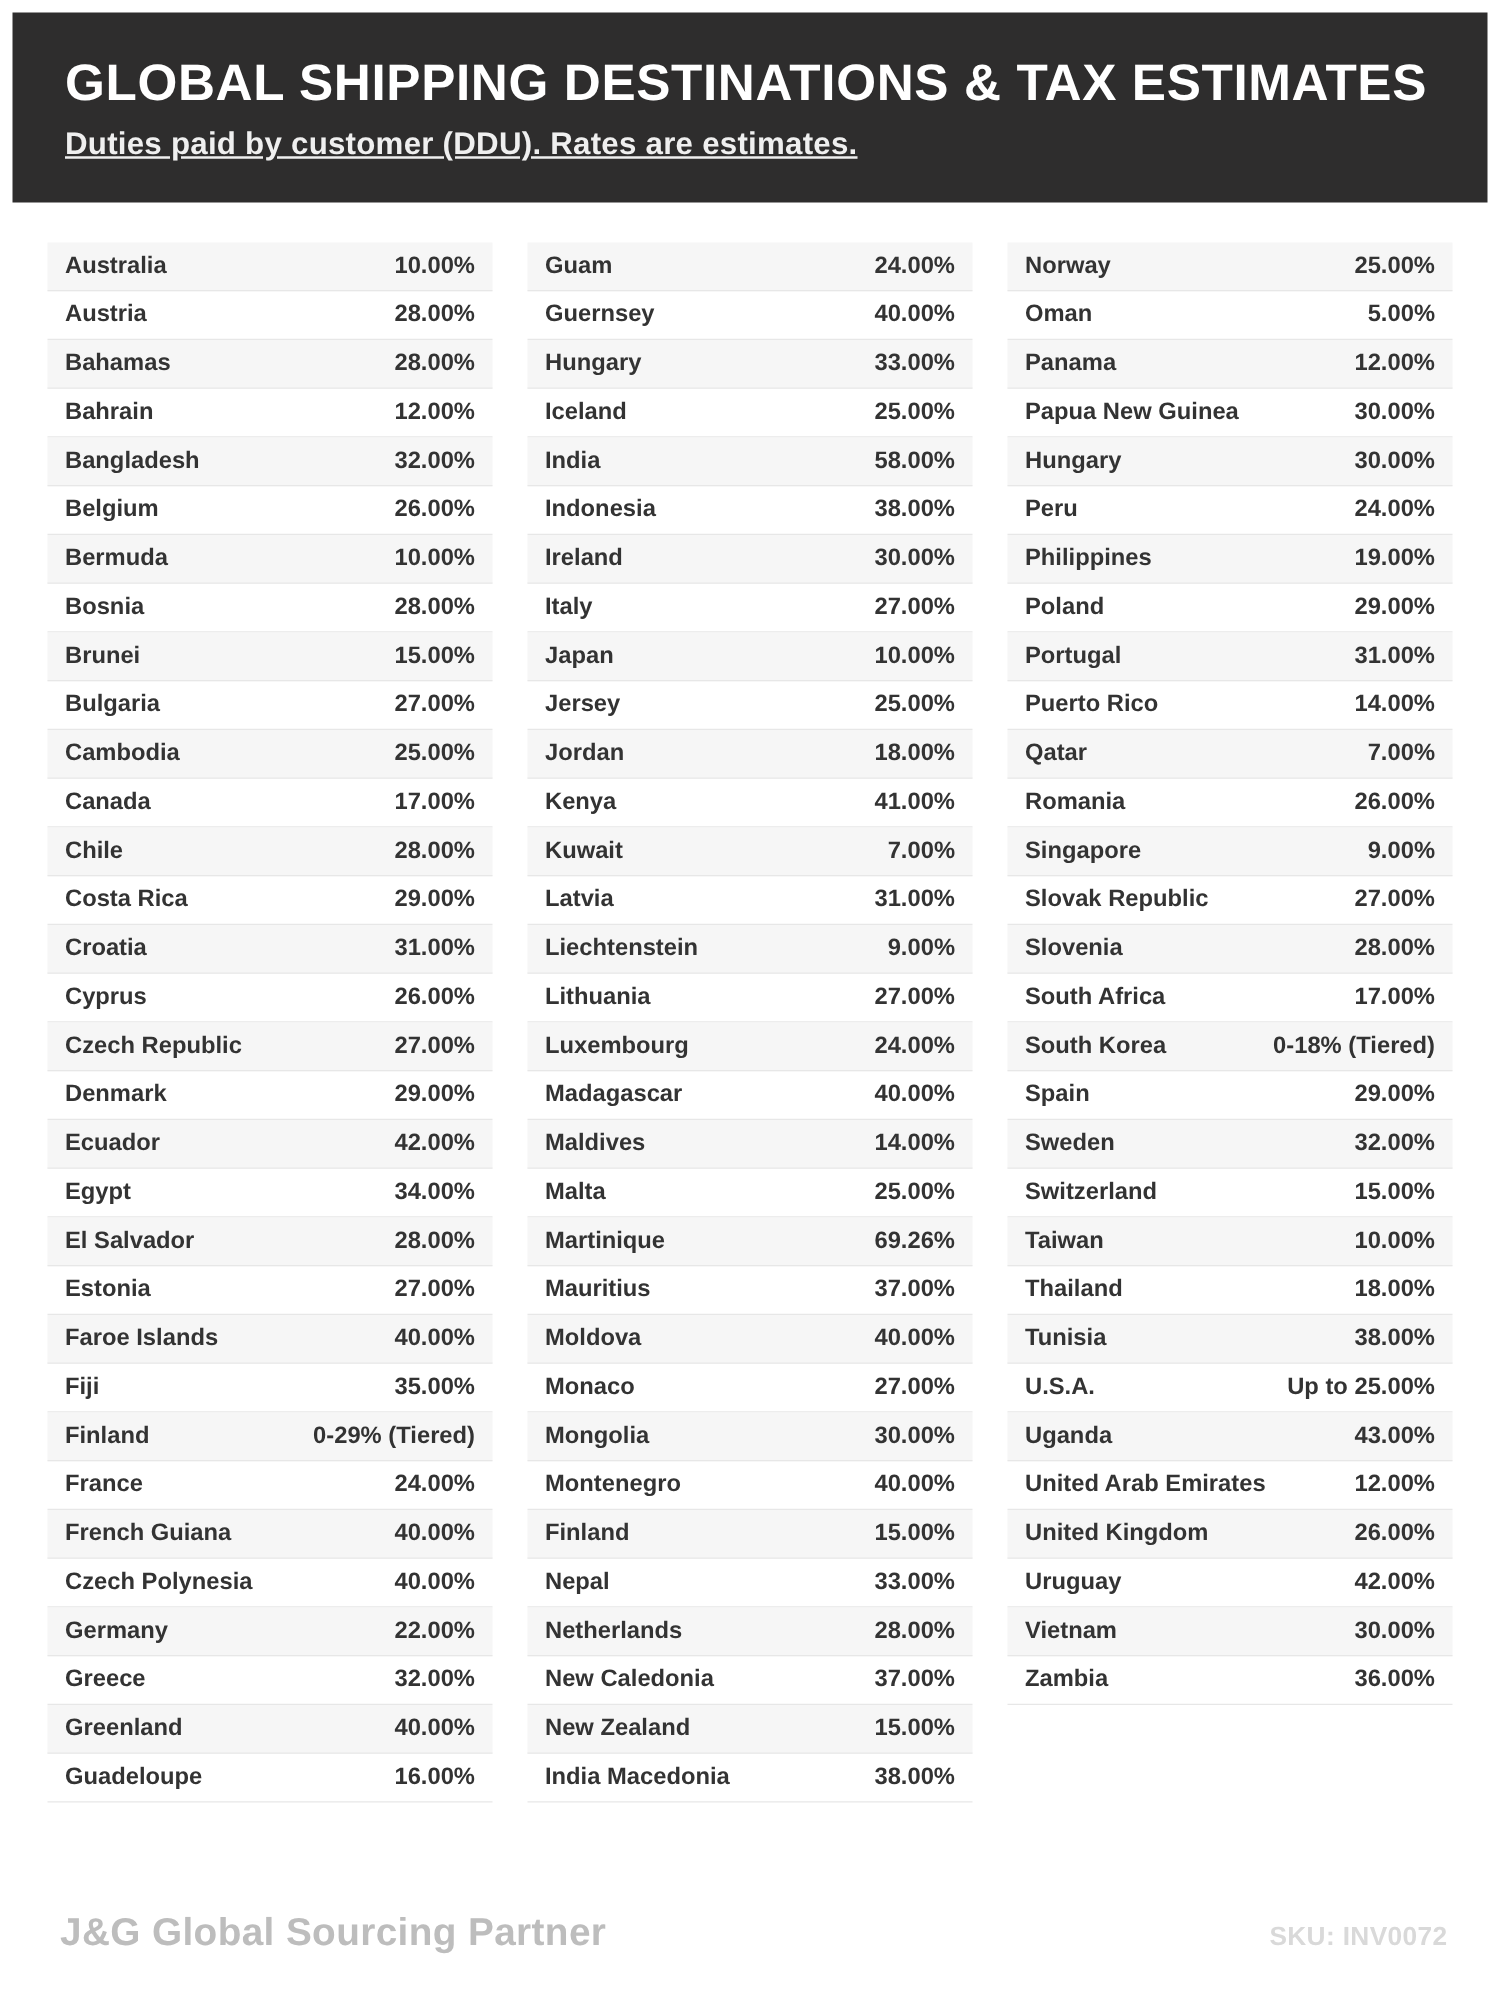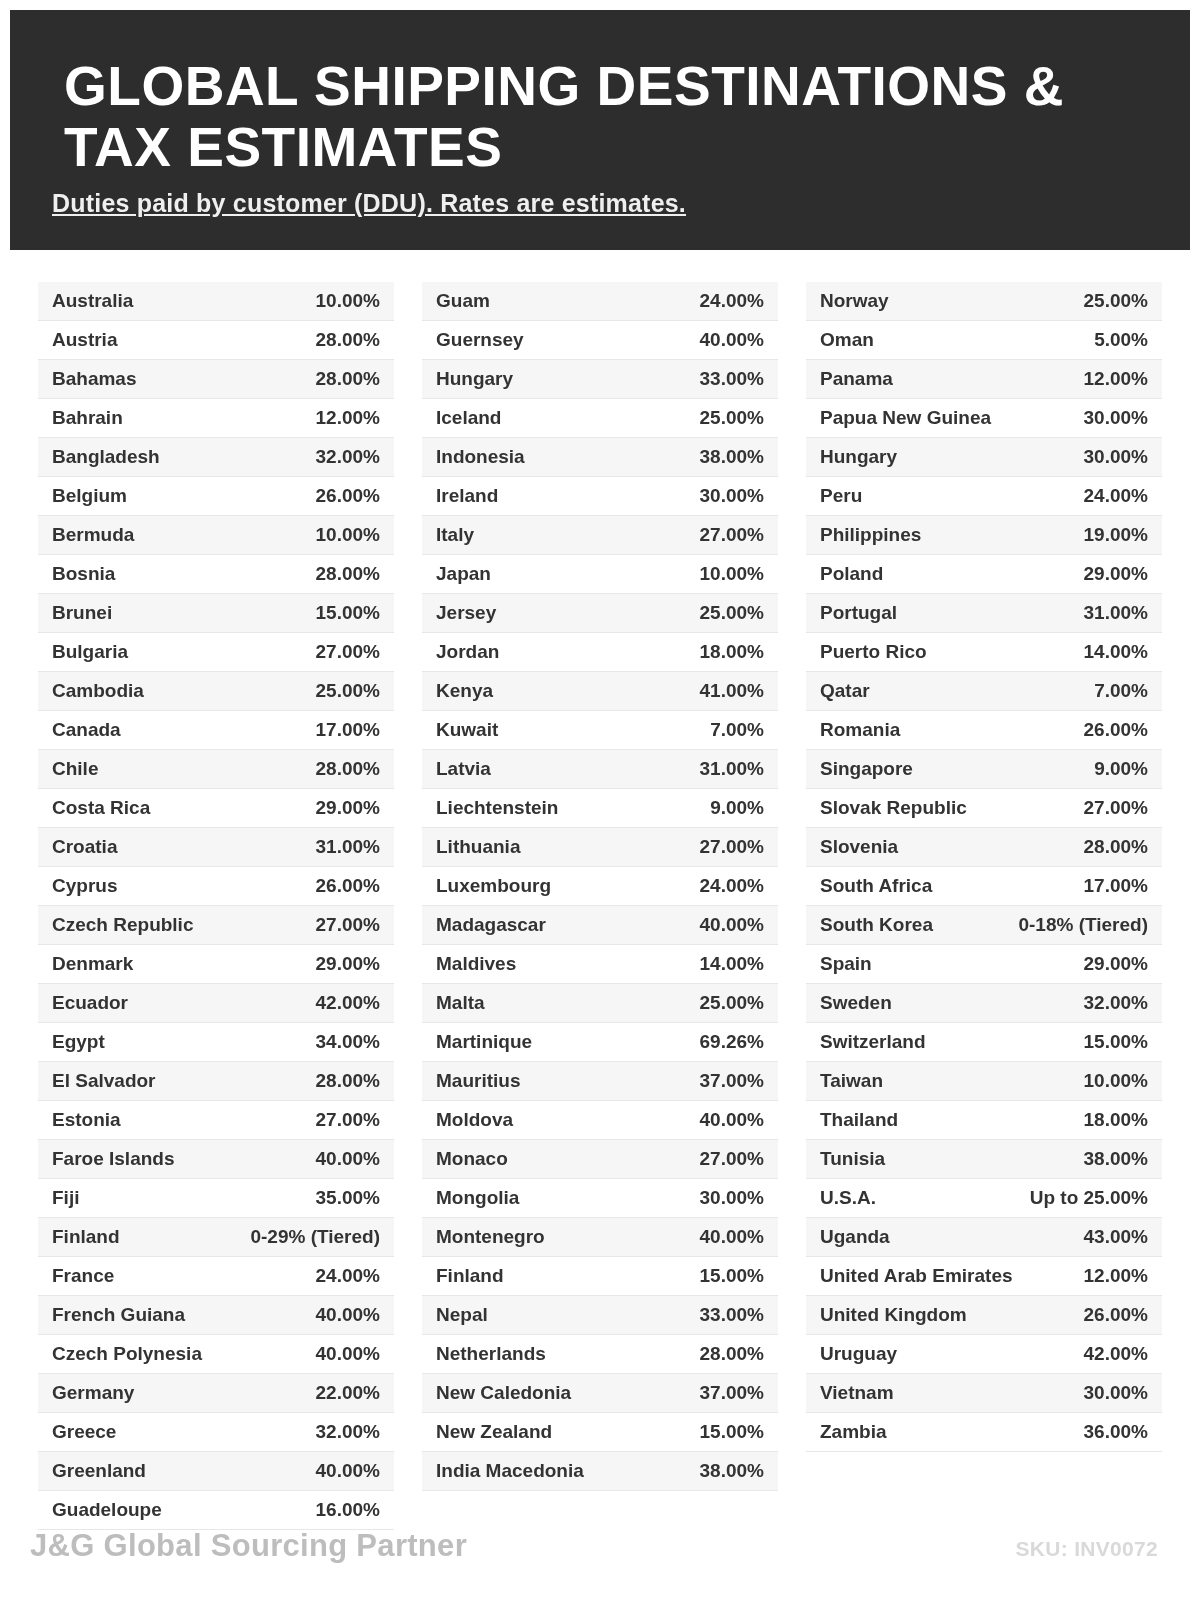--- a/index.html
+++ b/index.html
@@ -21,23 +21,23 @@
   .page{
     position:relative;
     width:1200px;height:1600px;
   }
   .banner{
     margin:10px 10px 0 10px;
     background:var(--header-bg);
     padding:34px 42px 32px 42px;
   }
   .banner h1{
-    margin:12px;
+    margin:0;
     color:#ffffff;
-    font-size:55px;
+    font-size:41px;
     font-weight:800;
     letter-spacing:0.5px;
     line-height:1.1;
   }
   .banner p{
     margin:12px 0 0 0;
     color:#efefef;
     font-size:25px;
     font-weight:600;
     letter-spacing:0.2px;
@@ -72,21 +72,21 @@
     overflow:hidden;
     text-overflow:ellipsis;
     padding-right:10px;
   }
   .row .rate{
     white-space:nowrap;
     text-align:right;
   }
   .footer{
     position:absolute;
-    left:30px;right:42px;bottom:46px;
+    left:48px;right:42px;bottom:46px;
     display:flex;
     justify-content:space-between;
     align-items:baseline;
   }
   .brand{
     color:var(--brand-gray);
     font-size:31px;
     font-weight:800;
     letter-spacing:0.3px;
   }
@@ -249,20 +249,24 @@
         </div>
         <div class="row">
           <span class="country">Hungary</span>
           <span class="rate">33.00%</span>
         </div>
         <div class="row">
           <span class="country">Iceland</span>
           <span class="rate">25.00%</span>
         </div>
         <div class="row">
+          <span class="country">India</span>
+          <span class="rate">58.00%</span>
+        </div>
+        <div class="row">
           <span class="country">Indonesia</span>
           <span class="rate">38.00%</span>
         </div>
         <div class="row">
           <span class="country">Ireland</span>
           <span class="rate">30.00%</span>
         </div>
         <div class="row">
           <span class="country">Italy</span>
           <span class="rate">27.00%</span>

